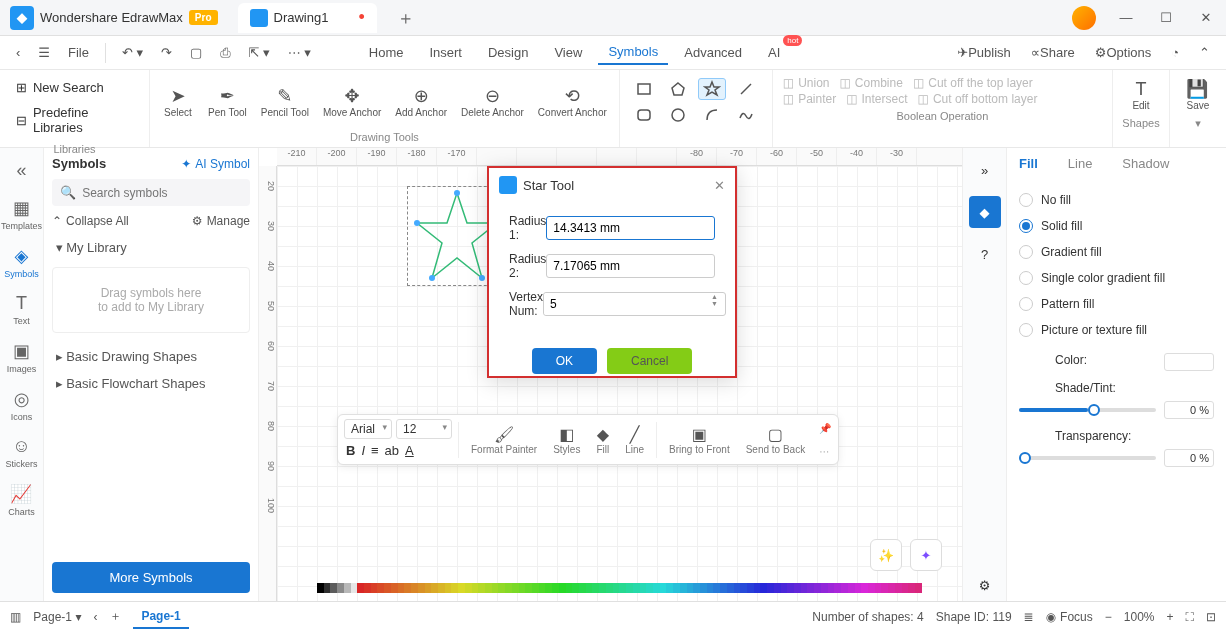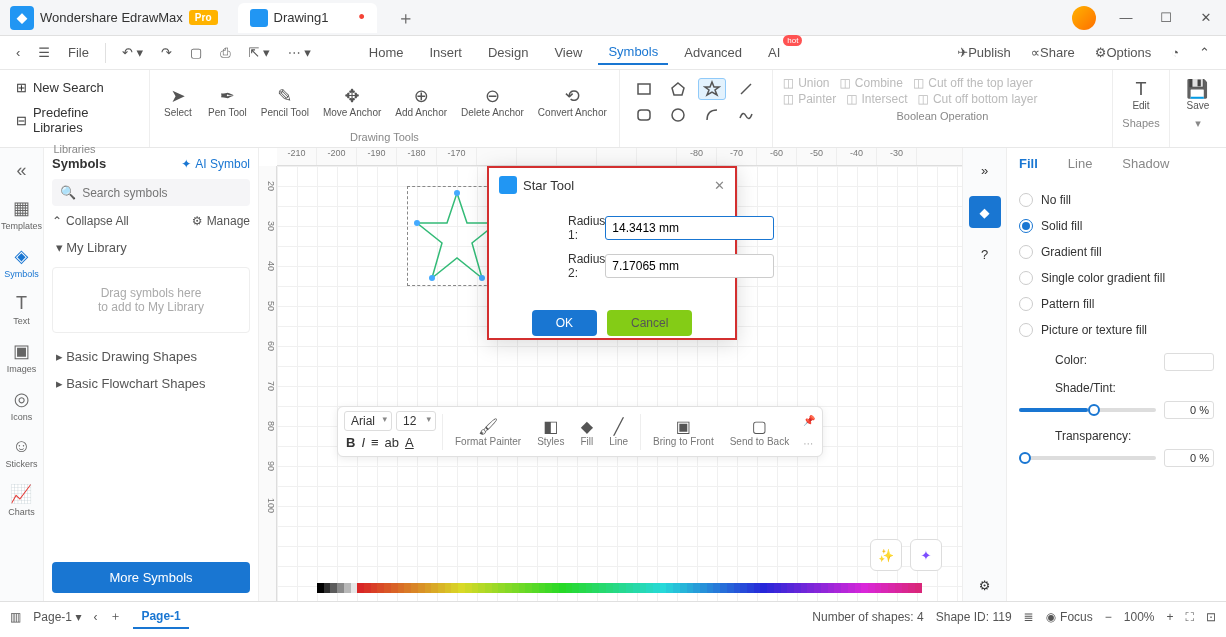--- a/index.html
+++ b/index.html
@@ -55,37 +55,37 @@
 .dropzone { border: 1px solid #eee; border-radius: 4px; padding: 18px 8px; text-align: center; color: #aaa; font-size: 12px; margin: 6px 0 10px; }
 .moresym { background: #1976d2; color: #fff; text-align: center; padding: 8px; border-radius: 4px; cursor: pointer; margin-top: auto; }
 .canvas-area { flex: 1; position: relative; background: #fff; overflow: hidden; }
 .ruler-h { position: absolute; top: 0; left: 18px; right: 0; height: 18px; background: #fafafa; border-bottom: 1px solid #ddd; display: flex; font-size: 9px; color: #777; overflow: hidden; }
 .ruler-h span { width: 40px; text-align: center; border-right: 1px solid #eee; flex-shrink: 0; }
 .ruler-v { position: absolute; top: 18px; left: 0; width: 18px; bottom: 0; background: #fafafa; border-right: 1px solid #ddd; display: flex; flex-direction: column; font-size: 9px; color: #777; }
 .ruler-v span { height: 40px; writing-mode: vertical-rl; text-align: center; }
 .canvas { position: absolute; top: 18px; left: 18px; right: 0; bottom: 0; background-image: linear-gradient(#f0f0f0 1px, transparent 1px), linear-gradient(90deg, #f0f0f0 1px, transparent 1px); background-size: 20px 20px; }
 .selbox { position: absolute; top: 20px; left: 130px; width: 90px; height: 100px; border: 1px dashed #888; }
 .star { position: absolute; top: 22px; left: 135px; }
-.floatfmt { position: absolute; top: 240px; left: 60px; background: #fff; border: 1px solid #e0e0e0; border-radius: 6px; box-shadow: 0 2px 8px rgba(0,0,0,0.08); padding: 4px 6px; display: flex; align-items: center; gap: 4px; }
+.floatfmt { position: absolute; top: 248px; left: 60px; background: #fff; border: 1px solid #e0e0e0; border-radius: 6px; box-shadow: 0 2px 8px rgba(0,0,0,0.08); padding: 4px 6px; display: flex; align-items: center; gap: 4px; }
 .floatfmt .sel { border: 1px solid #ddd; border-radius: 3px; padding: 2px 16px 2px 6px; font-size: 12px; position: relative; }
 .floatfmt .sel::after { content: "▾"; position: absolute; right: 4px; font-size: 9px; color: #888; }
 .floatfmt .fbtn { display: flex; flex-direction: column; align-items: center; padding: 2px 6px; cursor: pointer; }
 .floatfmt .fbtn .fi { font-size: 16px; color: #555; }
 .floatfmt .fbtn .fl { font-size: 10px; color: #777; text-align: center; }
 .floatfmt .vline { width: 1px; height: 36px; background: #eee; margin: 0 2px; }
 .colorbar { position: absolute; bottom: 6px; left: 40px; right: 40px; height: 12px; display: flex; gap: 0; }
 .colorbar span { flex: 1; height: 10px; }
 .aibtns { position: absolute; bottom: 30px; right: 20px; display: flex; gap: 8px; }
 .aibtns .ab { width: 32px; height: 32px; border: 1px solid #ddd; border-radius: 6px; background: #fff; display: flex; align-items: center; justify-content: center; cursor: pointer; }
 .dialog { position: absolute; top: 0; left: 210px; width: 250px; background: #fff; border: 2px solid #d32f2f; box-shadow: 0 4px 20px rgba(0,0,0,0.15); z-index: 100; }
 .dialog .dhdr { display: flex; align-items: center; padding: 8px 10px; }
 .dialog .dhdr .dlogo { width: 18px; height: 18px; background: #2196f3; border-radius: 3px; margin-right: 6px; }
 .dialog .dhdr .dtitle { flex: 1; font-size: 13px; }
 .dialog .dhdr .dclose { cursor: pointer; color: #888; }
-.dialog .dbody { padding: 12px 32px; margin-left: 47px; }
+.dialog .dbody { padding: 12px 20px; }
 .dialog .drow { display: flex; align-items: center; margin-bottom: 10px; }
 .dialog .drow label { width: 80px; font-size: 12px; }
 .dialog .drow input { flex: 1; border: 1px solid #ccc; border-radius: 3px; padding: 4px 6px; font-size: 12px; }
 .dialog .drow input.active { border-color: #1976d2; }
 .dialog .drow .spin { flex: 1; display: flex; border: 1px solid #ccc; border-radius: 3px; }
 .dialog .drow .spin input { border: none; flex: 1; }
 .dialog .drow .spin .arrows { width: 14px; display: flex; flex-direction: column; font-size: 7px; color: #888; }
 .dialog .dbtns { display: flex; justify-content: center; gap: 10px; padding: 8px 0 2px; }
 .dialog .dbtns button { padding: 6px 24px; border-radius: 4px; border: none; cursor: pointer; font-size: 12px; }
 .dialog .dbtns .ok { background: #1976d2; color: #fff; }
@@ -386,32 +386,42 @@
         </div>
         <div class="dbody">
           <div class="drow">
             <label>Radius 1:</label>
             <input class="active" value="14.3413 mm" style="">
           </div>
           <div class="drow">
             <label>Radius 2:</label>
             <input value="7.17065 mm" style="">
           </div>
+          <div class="drow">
+            <label>Vertex Num:</label>
+            <div class="spin">
+              <input value="5" style="">
+              <div class="arrows">
+                  <span>▲</span>
+                  <span>▼</span>
+                </div>
+            </div>
+          </div>
         </div>
         <div class="dbtns">
           <button class="ok">OK</button>
           <button class="cancel">Cancel</button>
         </div>
       </div>
 
       <div class="floatfmt">
         <div style="display:flex;flex-direction:column;gap:2px">
           <div style="display:flex;gap:4px">
             <div class="sel">Arial</div>
-            <div class="sel" style="width:40px">12</div>
+            <div class="sel" style="width:56px">12</div>
           </div>
           <div style="display:flex;gap:6px;padding:2px">
             <span><b>B</b></span>
             <span><i>I</i></span>
             <span>≡</span>
             <span>ab</span>
             <span><u>A</u></span>
           </div>
         </div>
         <div class="vline"></div>

